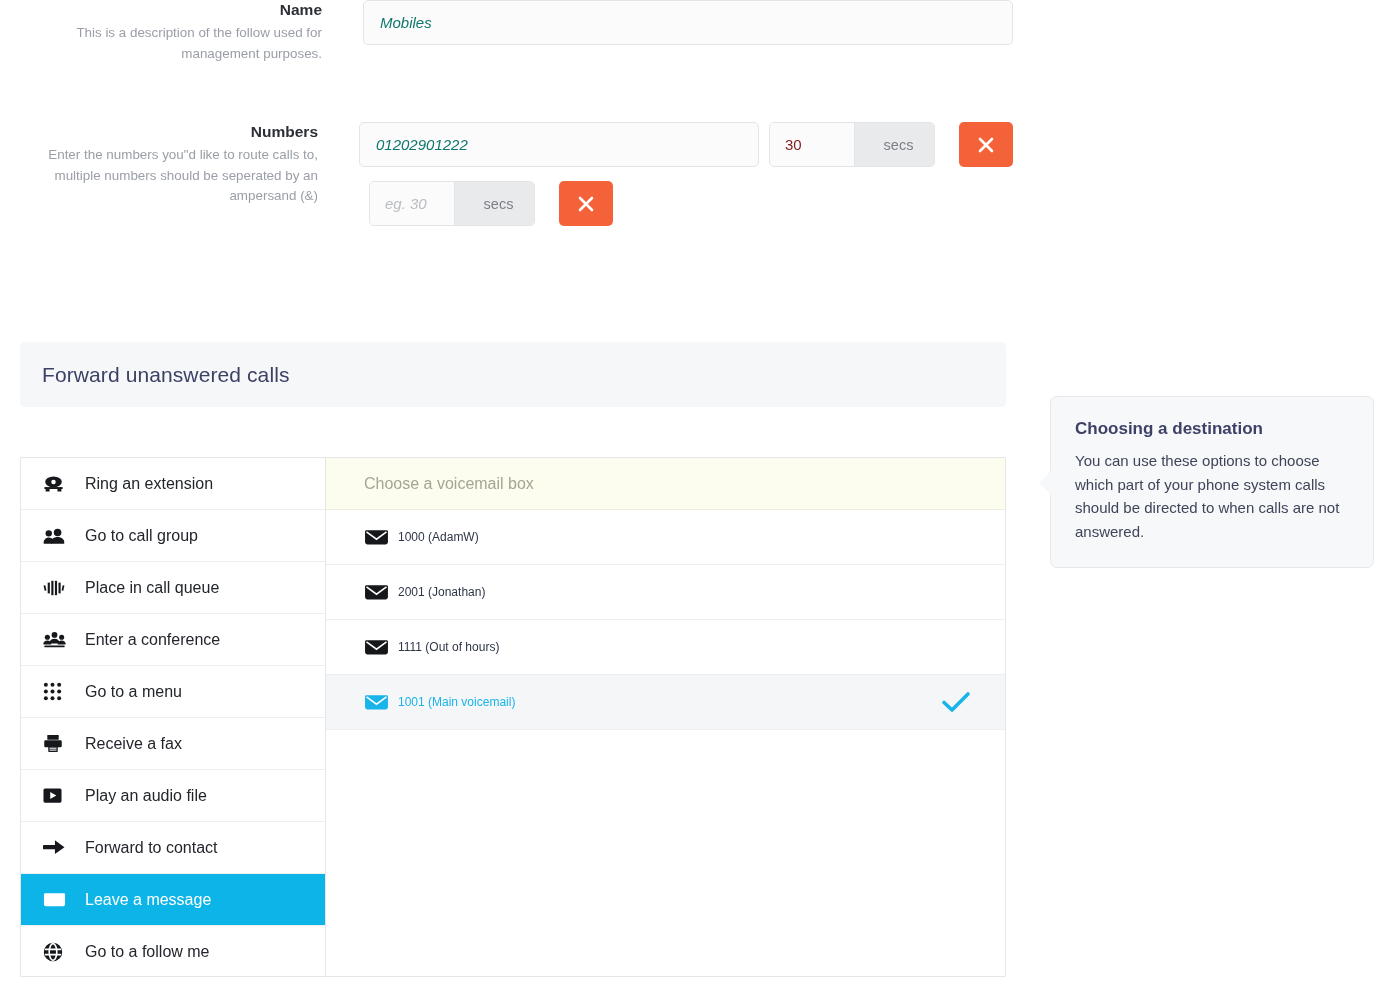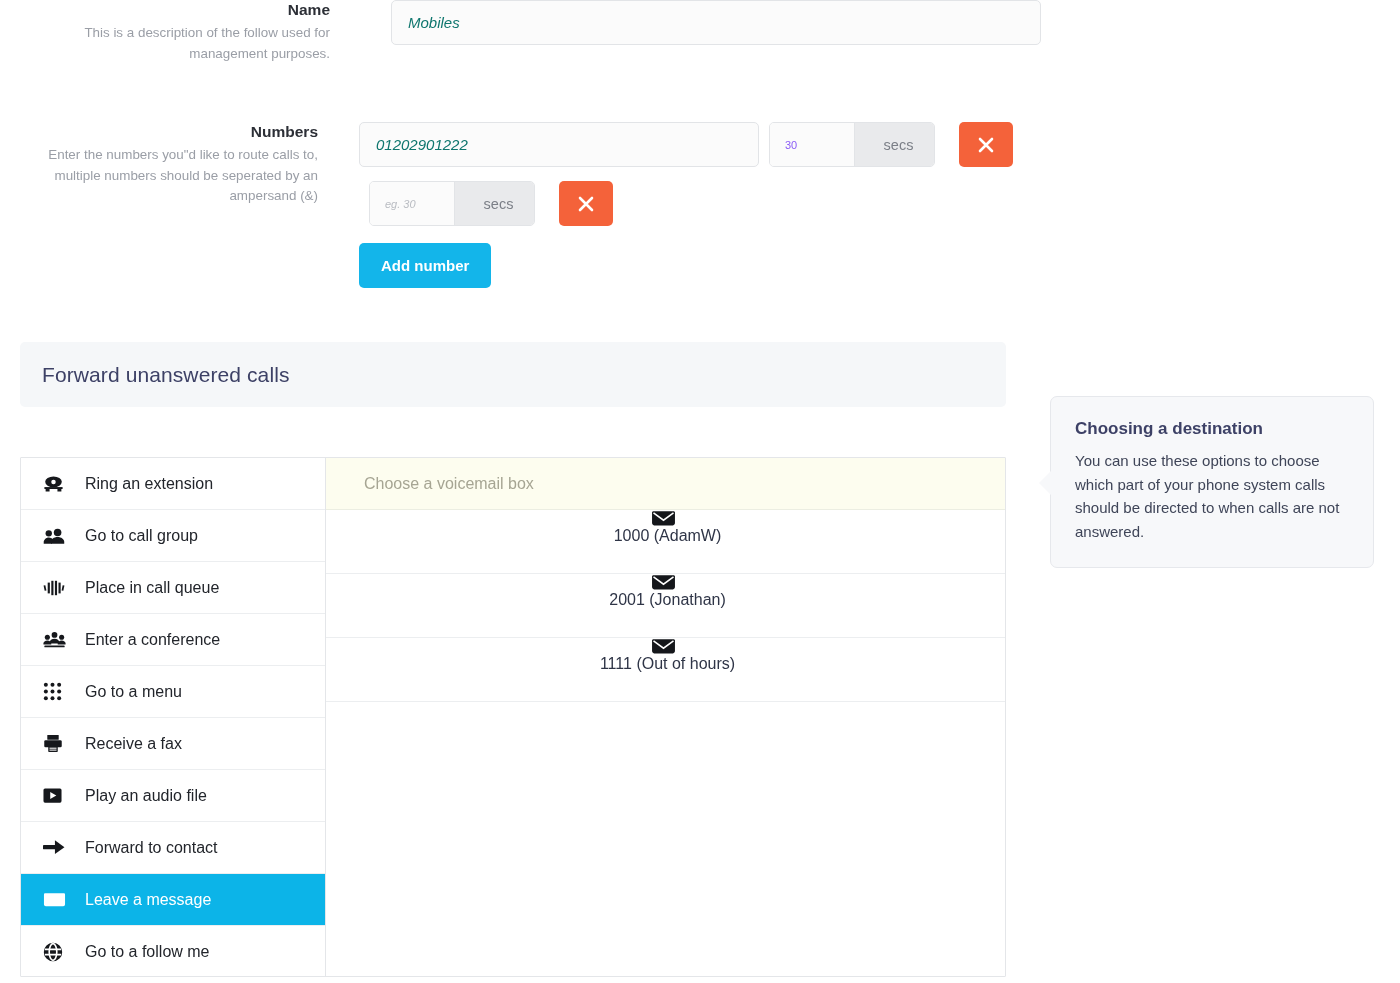--- a/index.html
+++ b/index.html
@@ -46,21 +46,21 @@
   .number-row { display: flex; align-items: center; margin-bottom: 14px; }
   .num-input { width: 400px; height: 45px; }
 
   .secs-group {
     display: flex; margin-left: 10px;
     border: 1px solid #e2e4e7; border-radius: 5px; overflow: hidden;
     background: #fbfbfb; height: 45px;
   }
   .secs-input {
     width: 84px; height: 43px; border: none; background: #fbfbfb;
-    font-size: 11px; color: #8b5cf6; padding: 0 15px;
+    font-size: 15px; color: #7f1d1d; padding: 0 15px;
     font-family: "Liberation Sans", sans-serif; outline: none;
   }
   .secs-input::placeholder { color: #b9bcc2; font-style: italic; }
   .secs-addon {
     width: 80px; height: 43px; background: #e9eaec; color: #7b7f87;
     font-size: 14.5px; display: flex; align-items: center;
     justify-content: center; border-left: 1px solid #e2e4e7; padding-left: 8px;
   }
 
   .remove-btn {
@@ -118,26 +118,25 @@
   .dest-item.active .dest-ico { color: #ffffff; }
 
   .vm-panel { flex: 1; background: #fff; }
   .vm-head {
     height: 52px; background: #fdfdef;
     border-bottom: 1px solid #eceee2;
     display: flex; align-items: center; padding-left: 38px;
     font-size: 16px; color: #a6a593; font-weight: 500;
   }
   .vm-item {
-    height: 64px; display: flex; align-items: center;
+    height: 55px; display: flex; align-items: center;
     padding-left: 38px; padding-right: 34px;
     border-bottom: 1px solid #eceef0;
-    font-size: 16px; color: #2f3547; cursor: pointer;
+    font-size: 12px; color: #2f3547; cursor: pointer;
     background: #fff;
-    flex-direction: column;
   }
   .vm-item .vm-ico { width: 34px; color: #15171b; display:flex; align-items:center; }
   .vm-item.selected { background: #f5f6f8; color: #19b4e9; }
   .vm-item.selected .vm-ico { color: #19b4e9; }
   .vm-check { margin-left: auto; color: #19b4e9; display: flex; }
 
   
   .tip {
     position: absolute; left: 1050px; top: 396px;
     width: 324px;
@@ -164,21 +163,21 @@
   }
   .tip p {
     margin: 0; font-size: 15px; line-height: 1.57; color: #3f4558;
   }
 </style>
 </head>
 <body>
 
 <div class="page">
 
-  <div class="form-row" style="left:12px; top:0px;gap:20px;">
+  <div class="form-row" style="left:4px; top:0px;">
     <div class="label-col">
       <div class="field-label">Name</div>
       <div class="field-help">This is a description of the follow used for management purposes.</div>
     </div>
     <div class="input-col">
       <input id="name-input" class="text-input" type="text" value="Mobiles" style="">
     </div>
   </div>
 
   <div class="form-row" style="left:0px; top:122px;">
@@ -206,21 +205,20 @@
           <input class="secs-input" type="text" placeholder="eg. 30" style="">
           <span class="secs-addon">secs</span>
         </div>
         <button class="remove-btn">
           <svg width="20" height="20" viewBox="0 0 20 20">
             <path d="M4 4 L16 16 M16 4 L4 16" stroke="#ffffff" stroke-width="2.6" stroke-linecap="round"></path>
           </svg>
         </button>
       </div>
 
-      <button class="add-btn">Add number</button>
     </div>
   </div>
 
   <div class="section-header">
     <h2>Forward unanswered calls</h2>
   </div>
 
   <div class="picker">
 
     <div class="dest-list">
@@ -377,20 +375,34 @@
       <div class="vm-item">
         <span class="vm-ico">
           <svg width="25" height="17" viewBox="0 0 24 16" fill="currentColor">
             <path d="M1 2.4 C1 1.5 1.6 1 2.4 1 L21.6 1 C22.4 1 23 1.5 23 2.4 L23 12.4 C23 13.6 22.2 14.4 21 14.6 L3 14.6 C1.8 14.4 1 13.6 1 12.4 Z"></path>
             <path d="M2.4 2.6 L12 9.6 L21.6 2.6" stroke="#ffffff" stroke-width="1.5" fill="none"></path>
           </svg>
         </span>
         <span>1111 (Out of hours)</span>
       </div>
 
+      <div class="vm-item selected">
+        <span class="vm-ico">
+          <svg width="25" height="17" viewBox="0 0 24 16" fill="currentColor">
+            <path d="M1 2.4 C1 1.5 1.6 1 2.4 1 L21.6 1 C22.4 1 23 1.5 23 2.4 L23 12.4 C23 13.6 22.2 14.4 21 14.6 L3 14.6 C1.8 14.4 1 13.6 1 12.4 Z"></path>
+            <path d="M2.4 2.6 L12 9.6 L21.6 2.6" stroke="#ffffff" stroke-width="1.5" fill="none"></path>
+          </svg>
+        </span>
+        <span>1001 (Main voicemail)</span>
+        <span class="vm-check">
+          <svg width="30" height="24" viewBox="0 0 30 24" fill="none">
+            <path d="M3 12.5 L11 20 L27 4" stroke="currentColor" stroke-width="3.6" stroke-linecap="round" stroke-linejoin="round"></path>
+          </svg>
+        </span>
+      </div>
     </div>
   </div>
 
   <div class="tip">
     <span class="tip-arrow-b"></span>
     <span class="tip-arrow"></span>
     <h3>Choosing a destination</h3>
     <p>You can use these options to choose which part of your phone system calls should be directed to when calls are not answered.</p>
   </div>
 

